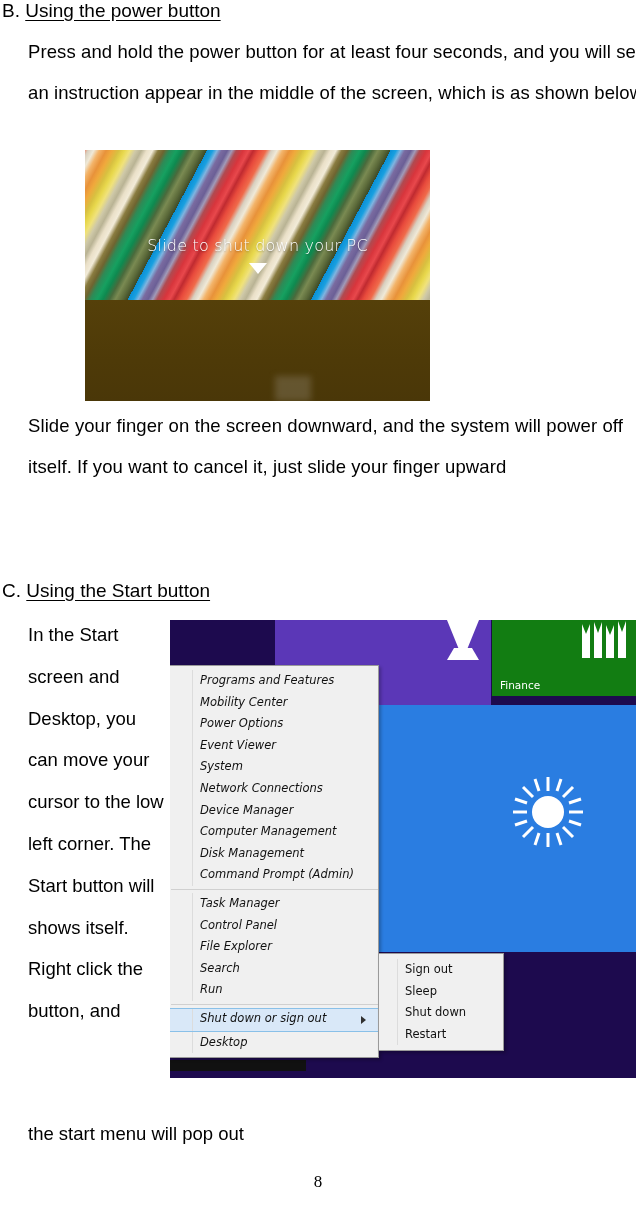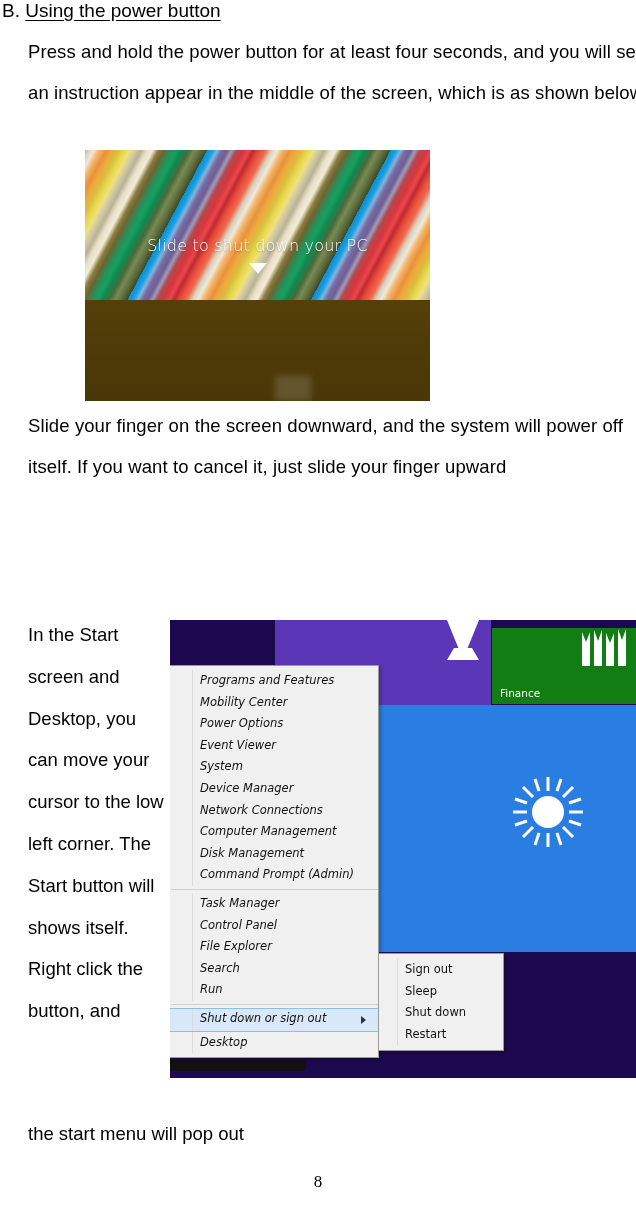--- a/index.html
+++ b/index.html
@@ -208,21 +208,21 @@
     position: absolute;
     left: 277px; top: 28px;
     width: 32px; height: 12px;
     background: #ffffff;
     clip-path: polygon(22% 0, 78% 0, 100% 100%, 0 100%);
   }
 
   
   .tile-finance {
     position: absolute;
-    left: 322px; top: 8px;
+    left: 322px; top: 0;
     width: 144px; height: 76px;
     background: #127d12;
   }
   .tile-finance .fin-chart {
     position: absolute;
     right: 4px; top: 0;
     width: 52px; height: 40px;
   }
   .tile-finance .lbl {
     position: absolute;
@@ -417,20 +417,24 @@
 
   <div class="fig-shutdown">
     <div class="streaks"></div>
     <div class="lower"></div>
     <div class="slide-label">Slide to shut down your PC</div>
     <div class="arrow"></div>
   </div>
 
   <div class="para para-slide">Slide your finger on the screen downward, and the system will power off itself. If you want to cancel it, just slide your finger upward</div>
 
+  <div class="sect-head" style="left:2px; top:580px;">
+    <span class="lbl">C.</span>
+    <span class="ul">Using the Start button</span>
+  </div>
 
   <div class="col-text">In the Start screen and Desktop, you can move your cursor to the low left corner. The Start button will shows itself. Right click the button, and</div>
 
   <div class="fig-start">
 
     <div class="st-bg"></div>
     <div class="st-topbar-dark"></div>
     <div class="st-topbar-purple"></div>
     <div class="st-topbar-purple2"></div>
     <div class="st-notch"></div>
@@ -544,25 +548,25 @@
       <div class="ctx-item">
         <span class="gutter-line"></span>
         <span>Event Viewer</span>
       </div>
       <div class="ctx-item">
         <span class="gutter-line"></span>
         <span>System</span>
       </div>
       <div class="ctx-item">
         <span class="gutter-line"></span>
+        <span>Network Connections</span>
+      </div>
+      <div class="ctx-item">
+        <span class="gutter-line"></span>
         <span>Device Manager</span>
-      </div>
-      <div class="ctx-item">
-        <span class="gutter-line"></span>
-        <span>Network Connections</span>
       </div>
       <div class="ctx-item">
         <span class="gutter-line"></span>
         <span>Computer Management</span>
       </div>
       <div class="ctx-item">
         <span class="gutter-line"></span>
         <span>Disk Management</span>
       </div>
       <div class="ctx-item">

